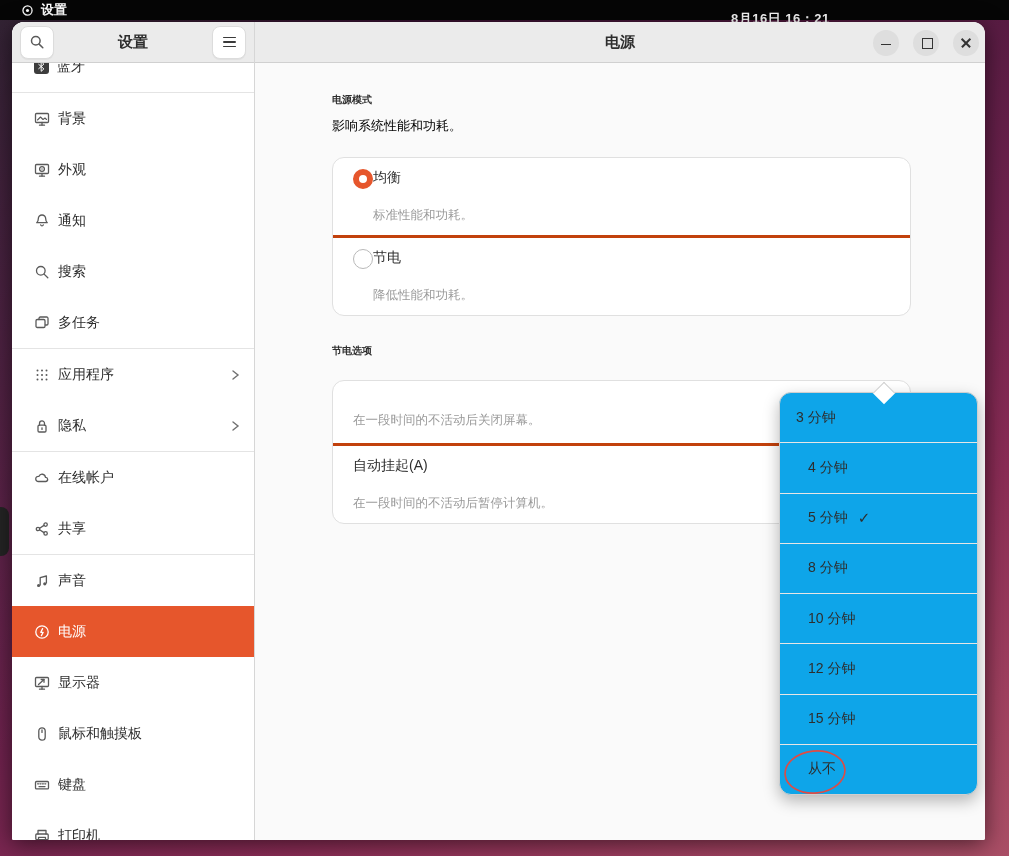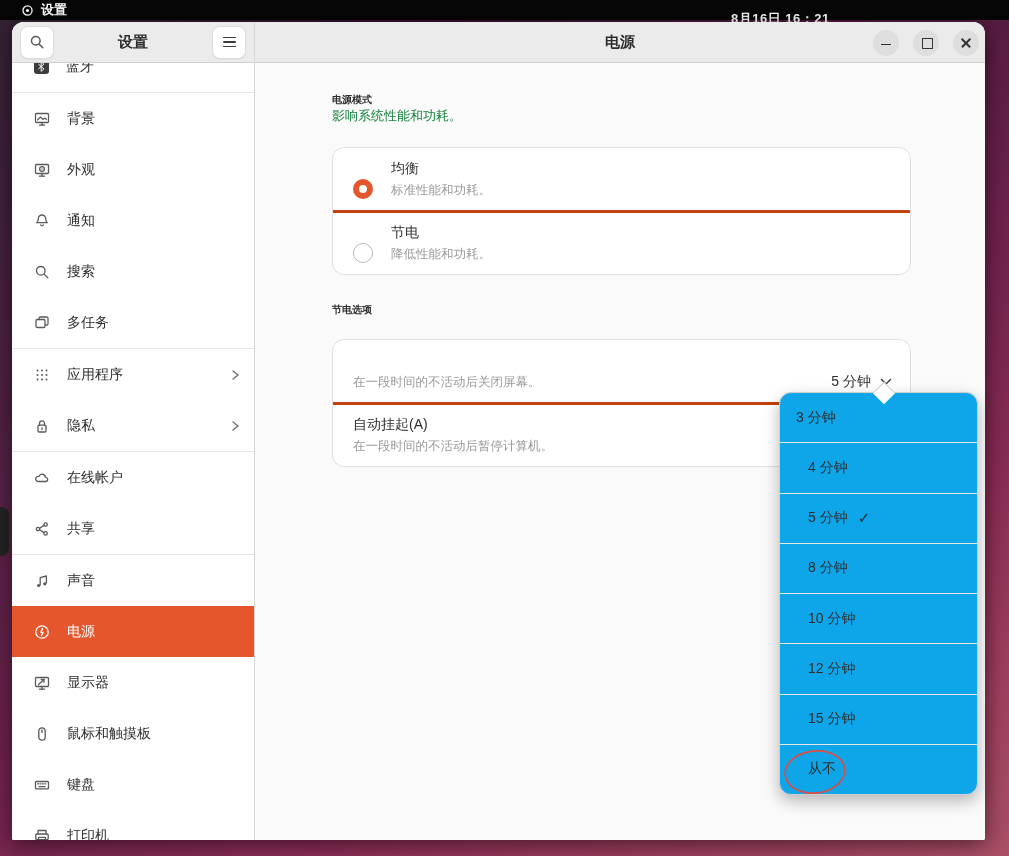--- a/index.html
+++ b/index.html
@@ -31,21 +31,21 @@
                display:flex; align-items:center; padding:0 8px; position:relative; }
   .sb-title { position:absolute; left:0; right:0; text-align:center; font-size:15px; font-weight:700; color:#2e2e2e; }
   .hdr-btn { width:34px; height:33px; background:#fff; border:1px solid #dcdcdc; border-radius:8px;
              display:flex; align-items:center; justify-content:center; z-index:2;
              box-shadow:0 1px 1px rgba(0,0,0,.05); }
   .hdr-btn.right { margin-left:auto; }
   .burger { display:flex; flex-direction:column; gap:3px; }
   .burger i { display:block; width:13px; height:1.5px; background:#3a3a3a; border-radius:1px; }
   .sb-list { flex:1; overflow:hidden; position:relative; }
   .sb-scroll { position:absolute; left:0; top:-22px; width:100%; }
-  .sb-item { height:51px; display:flex; align-items:center; padding:0 14px 0 22px; gap:17px;
+  .sb-item { height:51px; display:flex; align-items:center; padding:0 14px 0 22px; gap:8px;
              font-size:14px; color:#2e2e2e; background:#fff;justify-content:flex-end; }
   .sb-item .lbl { flex:1; }
   .sb-item.selected { background:#e6562c; color:#fff; }
   .sb-div { height:1px; background:#e4e4e4; }
   .icon16 { width:16px; height:16px; flex:0 0 16px; }
   .bt-badge { width:15px; height:15px; background:#3d3d3d; border-radius:3px; display:flex;
               align-items:center; justify-content:center; }
   
   .main { flex:1; display:flex; flex-direction:column; position:relative; }
   .main-header { height:41px; background:#ebebeb; border-bottom:1px solid #d0d0d0; flex:0 0 41px;
@@ -56,27 +56,27 @@
   .wc span { position:absolute; inset:0; }
   .wc-min span::after { content:""; position:absolute; left:8px; top:14px; width:10px; height:1.6px; background:#333; }
   .wc-max span::after { content:""; position:absolute; left:8.5px; top:8.5px; width:9px; height:9px; border:1.4px solid #333; }
   .wc-close span::before, .wc-close span::after { content:""; position:absolute; left:7px; top:12.2px;
       width:12px; height:1.6px; background:#333; }
   .wc-close span::before { transform:rotate(45deg); }
   .wc-close span::after  { transform:rotate(-45deg); }
   
   .content { flex:1; background:#fafafa; position:relative; padding:30px 74px 0 77px; overflow:hidden; }
   .sect-title { font-size:10px; font-weight:700; color:#2e2e2e; }
-  .sect-sub { font-size:13px; color:#15803d; }
+  .sect-sub { font-size:13px; color:#000000; margin-top:10px; }
   .card { background:#fff; border:1px solid #e0e0e0; border-radius:12px; margin-top:22px; }
-  .row { display:flex; align-items:flex-end; padding:11px 18px 11px 20px; min-height:62px; gap:18px; }
+  .row { display:flex; align-items:flex-start; padding:11px 18px 11px 20px; min-height:62px; }
   .row + .row { border-top:3px solid #c2410c; }
   .row-text { flex:1; }
   .row-title { font-size:14px; color:#2e2e2e; }
-  .row-sub { font-size:12.5px; color:#9a9a9a; margin-top:4px; }
+  .row-sub { font-size:12.5px; color:#9a9a9a; margin-top:20px; }
   .radio { width:20px; height:20px; border-radius:50%; background:#fff; border:1.5px solid #b9b9b9; flex:0 0 20px; }
   .radio.on { border:6px solid #e6562c; }
   .combo { display:flex; align-items:center; gap:9px; font-size:14px; color:#2e2e2e; }
   .gap28 { height:28px; }
   
   .popover { position:absolute; left:779px; top:392px; width:199px; height:403px; background:#0ea5e9;
              border:1px solid #cfcfcf; border-radius:12px; z-index:30;
              box-shadow:0 6px 16px rgba(0,0,0,.28); display:flex; flex-direction:column; }
   .pop-arrow { position:absolute; left:96px; top:-8.5px; width:16px; height:16px; background:#fff;
                transform:rotate(45deg); border-left:1px solid #cfcfcf; border-top:1px solid #cfcfcf; }

